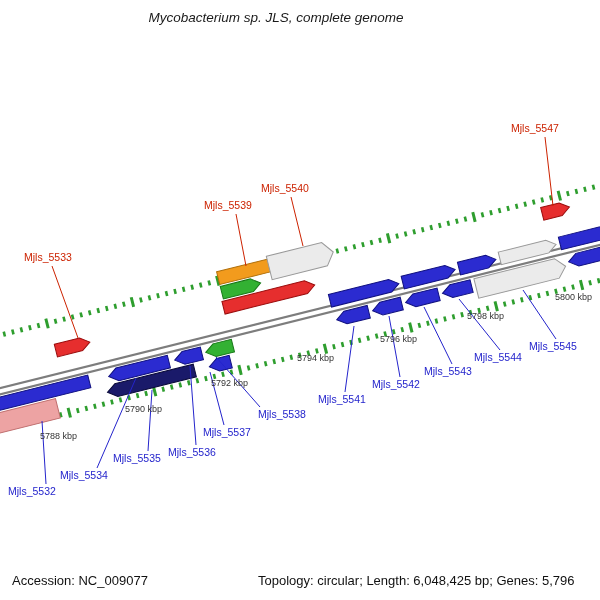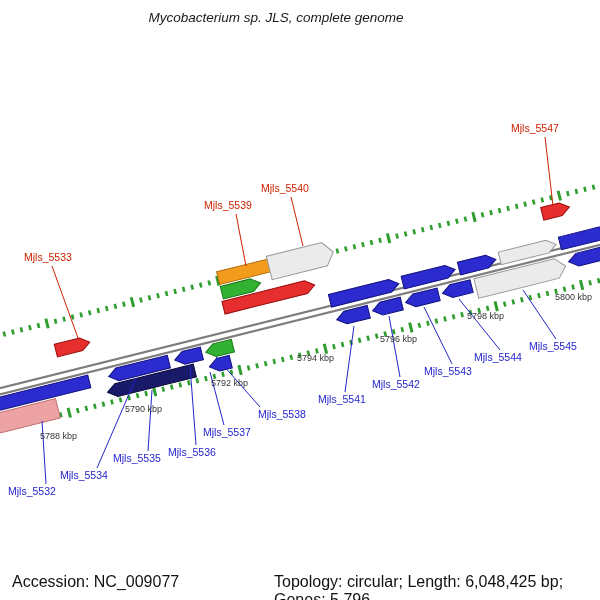--- a/index.html
+++ b/index.html
@@ -5,23 +5,23 @@
   html,body{margin:0;padding:0;background:#ffffff;}
   #stage{
     position:relative;width:600px;height:600px;background:#ffffff;
     font-family:"Liberation Sans", sans-serif;overflow:hidden;
   }
   #title{
     position:absolute;top:10px;left:0;width:552px;text-align:center;
     font-size:13.5px;font-style:italic;color:#1a1a1a;
   }
   #map-svg{position:absolute;top:0;left:0;}
-  .footer-text{position:absolute;top:573px;font-size:16px;color:#111;}
+  .footer-text{position:absolute;top:573px;font-size:13px;color:#111;}
   #footer-accession{left:12px;}
-  #footer-topology{left:274px;}
+  #footer-topology{left:258px;}
 </style>
 </head>
 <body>
 
 <div id="stage">
   <svg id="map-svg" width="600" height="600" viewBox="0 0 600 600">
       <g transform="rotate(-14 300 317)">
         <rect x="-62.7" y="259.5" width="2.6" height="5" fill="#2e9e2e"></rect>
         <rect x="-62.7" y="351.5" width="2.6" height="5" fill="#2e9e2e"></rect>
         <rect x="-53.900000000000006" y="259.5" width="2.6" height="5" fill="#2e9e2e"></rect>

